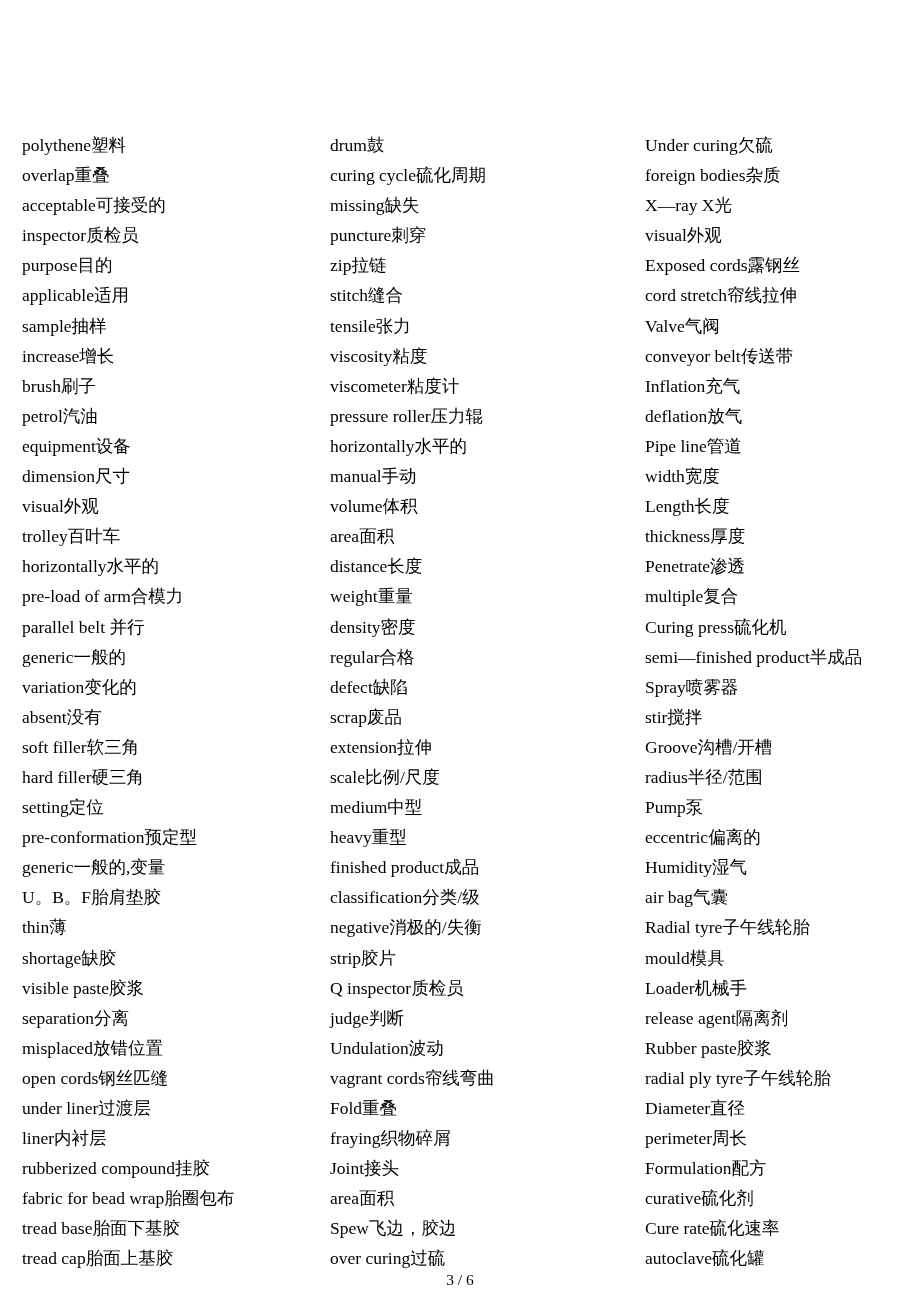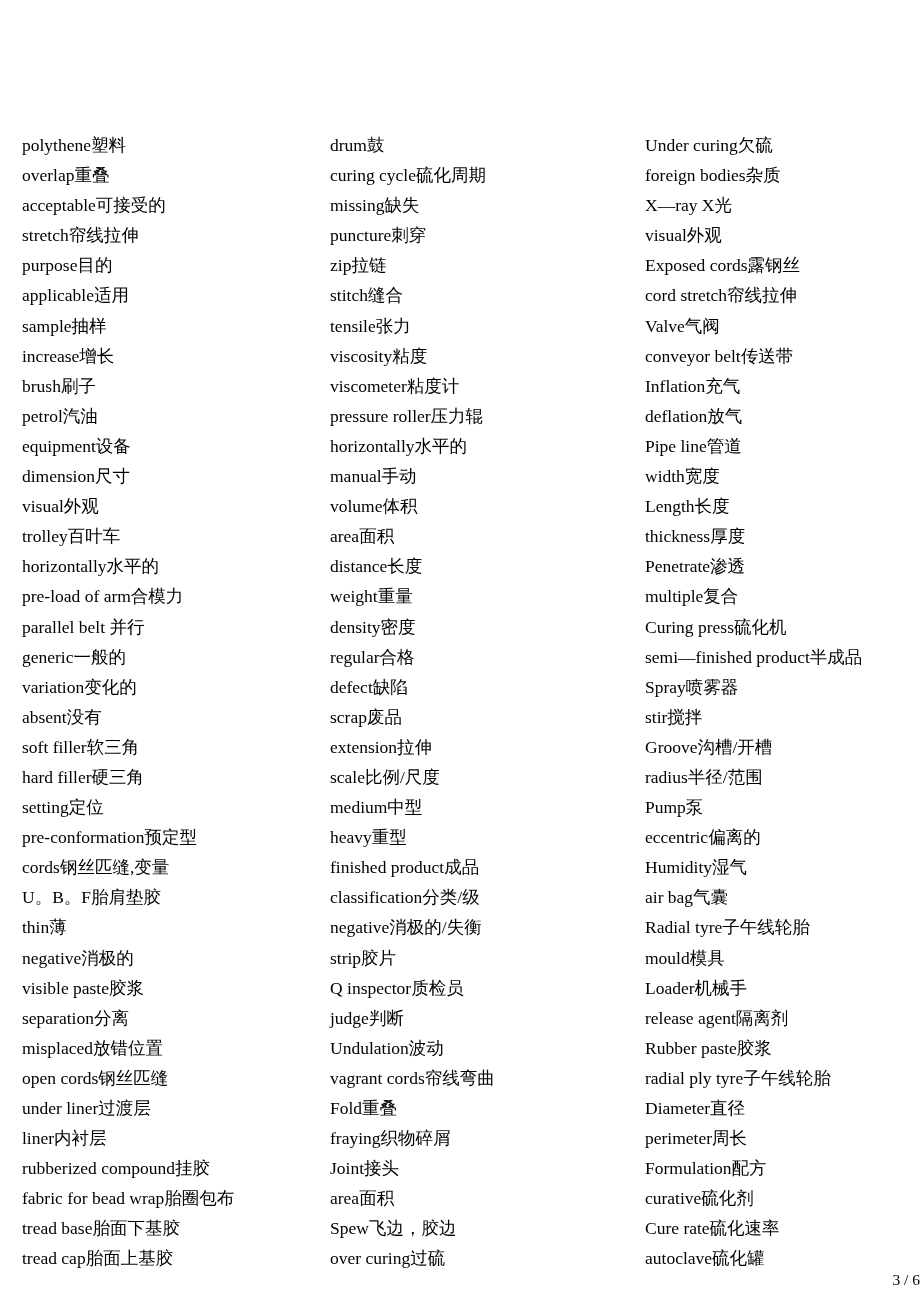--- a/index.html
+++ b/index.html
@@ -43,21 +43,21 @@
     overflow: visible;
   }
   td.col-1 { width: 293px; padding-left: 22px; }
   td.col-2 { width: 300px; padding-left: 15px; }
   td.col-3 { width: 327px; padding-left: 15px; }
   .footer {
     position: absolute;
     left: 0;
     top: 1228px;
     width: 920px;
-    text-align: right;
+    text-align: center;
     font-size: 15.5px;
     line-height: 20px;
     font-family: "Liberation Serif", "DejaVu Serif", serif;
   }
 </style>
 </head>
 <body>
 
 <div class="page">
   <div class="content">
@@ -72,21 +72,21 @@
             <td class="col-1">overlap重叠</td>
             <td class="col-2">curing cycle硫化周期</td>
             <td class="col-3">foreign bodies杂质</td>
           </tr>
           <tr>
             <td class="col-1">acceptable可接受的</td>
             <td class="col-2">missing缺失</td>
             <td class="col-3">X—ray  X光</td>
           </tr>
           <tr>
-            <td class="col-1">stretch帘线拉伸</td>
+            <td class="col-1">inspector质检员</td>
             <td class="col-2">puncture刺穿</td>
             <td class="col-3">visual外观</td>
           </tr>
           <tr>
             <td class="col-1">purpose目的</td>
             <td class="col-2">zip拉链</td>
             <td class="col-3">Exposed cords露钢丝</td>
           </tr>
           <tr>
             <td class="col-1">applicable适用</td>
@@ -177,36 +177,36 @@
             <td class="col-1">setting定位</td>
             <td class="col-2">medium中型</td>
             <td class="col-3">Pump泵</td>
           </tr>
           <tr>
             <td class="col-1">pre-conformation预定型</td>
             <td class="col-2">heavy重型</td>
             <td class="col-3">eccentric偏离的</td>
           </tr>
           <tr>
-            <td class="col-1">cords钢丝匹缝,变量</td>
+            <td class="col-1">generic一般的,变量</td>
             <td class="col-2">finished product成品</td>
             <td class="col-3">Humidity湿气</td>
           </tr>
           <tr>
             <td class="col-1">U。B。F胎肩垫胶</td>
             <td class="col-2">classification分类/级</td>
             <td class="col-3">air bag气囊</td>
           </tr>
           <tr>
             <td class="col-1">thin薄</td>
             <td class="col-2">negative消极的/失衡</td>
             <td class="col-3">Radial tyre子午线轮胎</td>
           </tr>
           <tr>
-            <td class="col-1">negative消极的</td>
+            <td class="col-1">shortage缺胶</td>
             <td class="col-2">strip胶片</td>
             <td class="col-3">mould模具</td>
           </tr>
           <tr>
             <td class="col-1">visible paste胶浆</td>
             <td class="col-2">Q inspector质检员</td>
             <td class="col-3">Loader机械手</td>
           </tr>
           <tr>
             <td class="col-1">separation分离</td>

